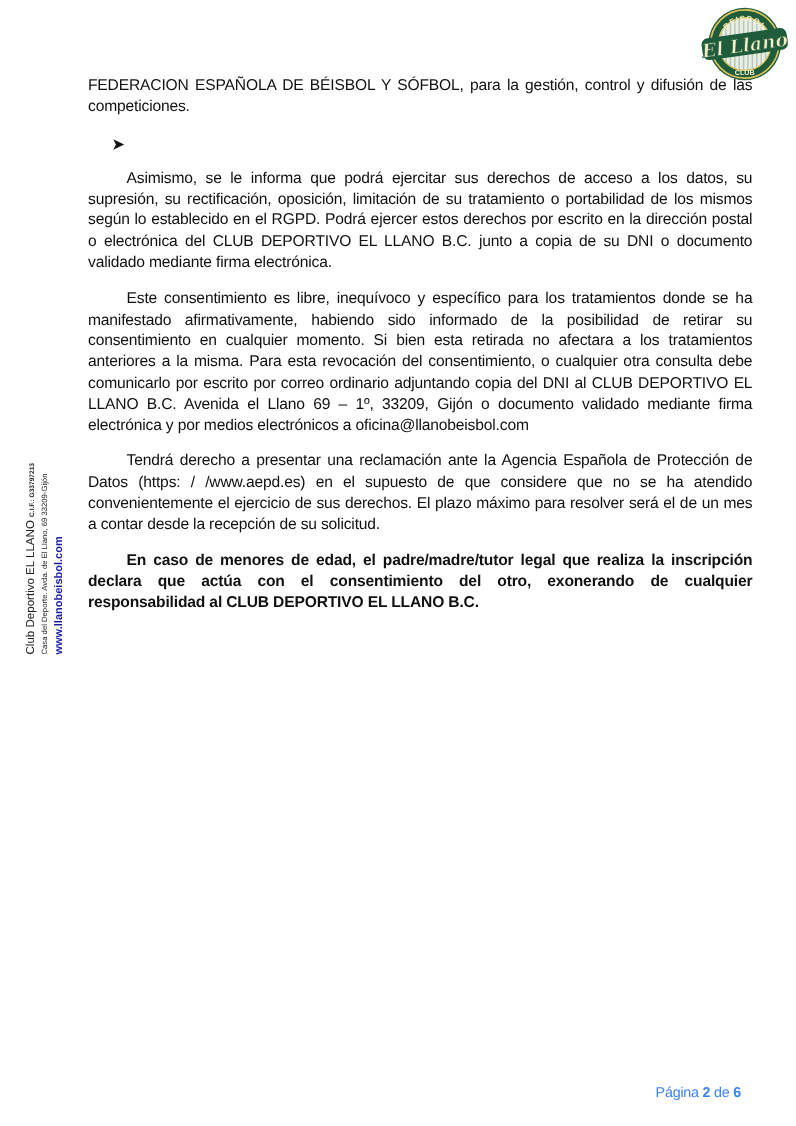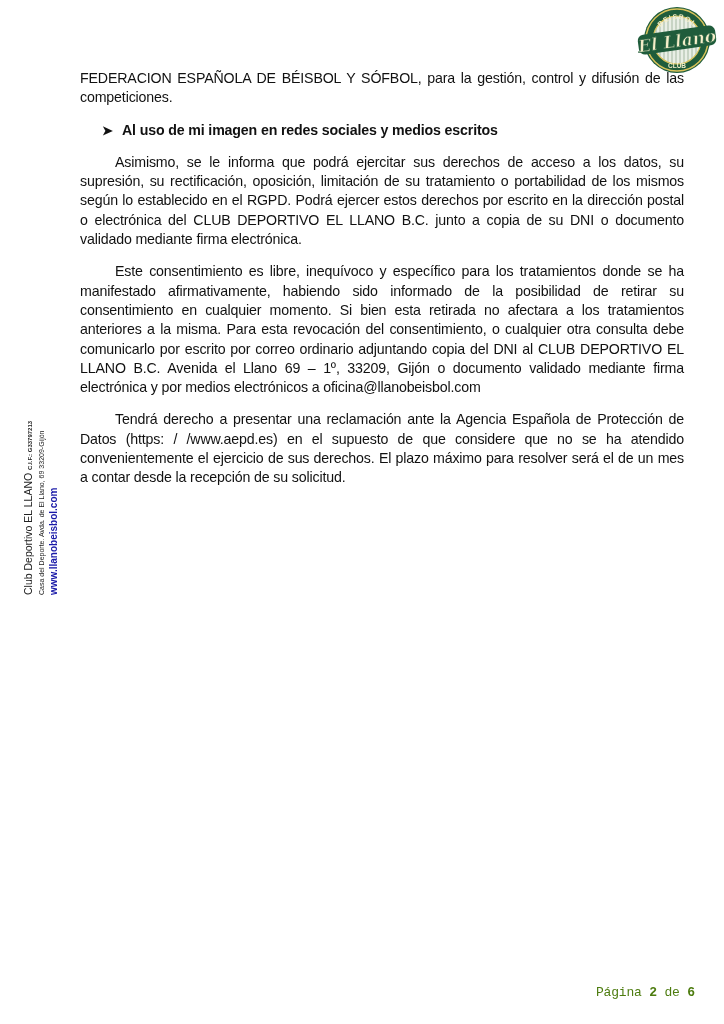--- a/index.html
+++ b/index.html
@@ -20,21 +20,21 @@
       position: absolute; left: 80px; top: 69px; width: 604px;
       font-size: 14.2px; line-height: 19.3px; text-align: justify; letter-spacing: -0.15px;
     }
     .content p { margin: 0 0 13px 0; }
     .content p.indent { text-indent: 35px; }
     .bullet { font-weight: bold; margin: 0 0 13px 22px; display: flex; align-items: center; }
     .bullet .arrow { display: inline-block; width: 20px; font-size: 13px; }
     .bold { font-weight: bold; }
     .footer {
       position: absolute; left: 596px; top: 985px; font-size: 13px;
-      font-family: Liberation Mono, monospace; color: #4d7c0f; letter-spacing: -0.2px; text-align: right;
+      font-family: Liberation Sans, sans-serif; color: #3b82f6; letter-spacing: -0.2px; text-align: right;
     }
     .footer b { font-weight: bold; }
   </style>
 </head>
 <body>
 
 <div class="logo">
   <svg width="82" height="68" viewBox="0 0 82 68">
     <defs>
       <clipPath id="inner">
@@ -75,25 +75,25 @@
     <span class="cif">C.I.F.: G33797213</span>
   </div>
   <div class="sb-line2">Casa del Deporte. Avda. de El Llano, 69 33209-Gijón</div>
   <div class="sb-line3">www.llanobeisbol.com</div>
 </div>
 
 <div class="content">
   <p>FEDERACION ESPAÑOLA DE BÉISBOL Y SÓFBOL, para la gestión, control y difusión de las competiciones.</p>
   <div class="bullet">
     <span class="arrow">➤</span>
-    <span>Al uso de mi imagen en redes sociales y medios escritos</span>
   </div>
   <p class="indent">Asimismo, se le informa que podrá ejercitar sus derechos de acceso a los datos, su supresión, su rectificación, oposición, limitación de su tratamiento o portabilidad de los mismos según lo establecido en el RGPD. Podrá ejercer estos derechos por escrito en la dirección postal o electrónica del CLUB DEPORTIVO EL LLANO B.C. junto a copia de su DNI o documento validado mediante firma electrónica.</p>
   <p class="indent">Este consentimiento es libre, inequívoco y específico para los tratamientos donde se ha manifestado afirmativamente, habiendo sido informado de la posibilidad de retirar su consentimiento en cualquier momento. Si bien esta retirada no afectara a los tratamientos anteriores a la misma. Para esta revocación del consentimiento, o cualquier otra consulta debe comunicarlo por escrito por correo ordinario adjuntando copia del DNI al CLUB DEPORTIVO EL LLANO B.C. Avenida el Llano 69 – 1º, 33209, Gijón o documento validado mediante firma electrónica y por medios electrónicos a oficina@llanobeisbol.com</p>
   <p class="indent">Tendrá derecho a presentar una reclamación ante la Agencia Española de Protección de Datos (https: / /www.aepd.es) en el supuesto de que considere que no se ha atendido convenientemente el ejercicio de sus derechos. El plazo máximo para resolver será el de un mes a contar desde la recepción de su solicitud.</p>
+  <p class="indent bold">En caso de menores de edad, el padre/madre/tutor legal que realiza la inscripción declara que actúa con el consentimiento del otro, exonerando de cualquier responsabilidad al CLUB DEPORTIVO EL LLANO B.C.</p>
 </div>
 
 <div class="footer">
   <span>Página</span>
   <b>2</b>
   <span>de</span>
   <b>6</b>
 </div>
 
 </body></html>

